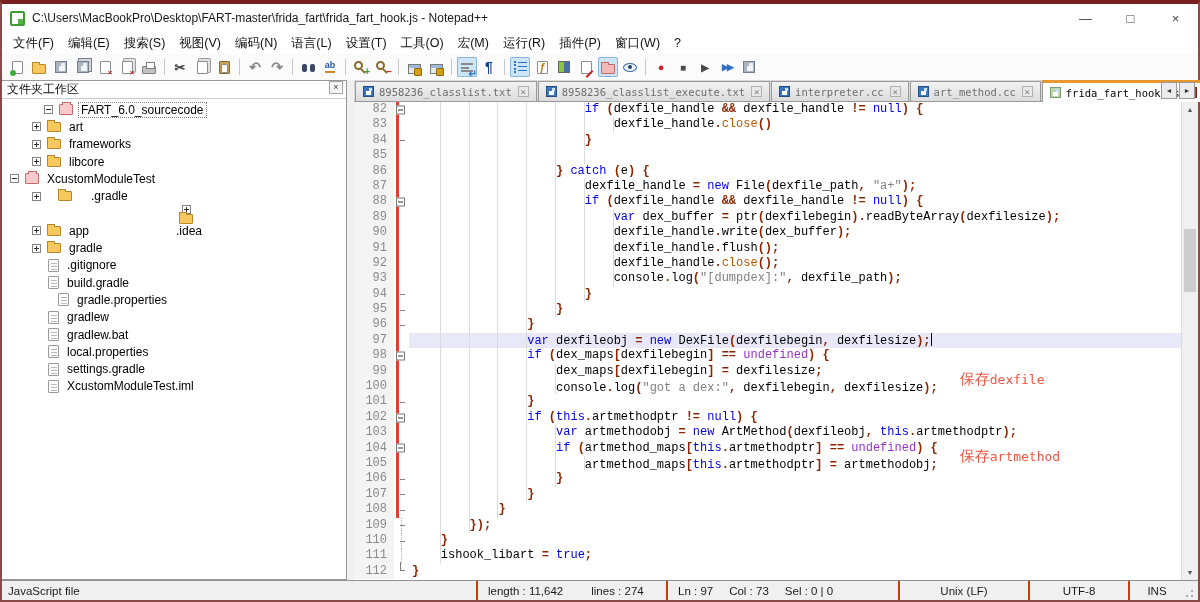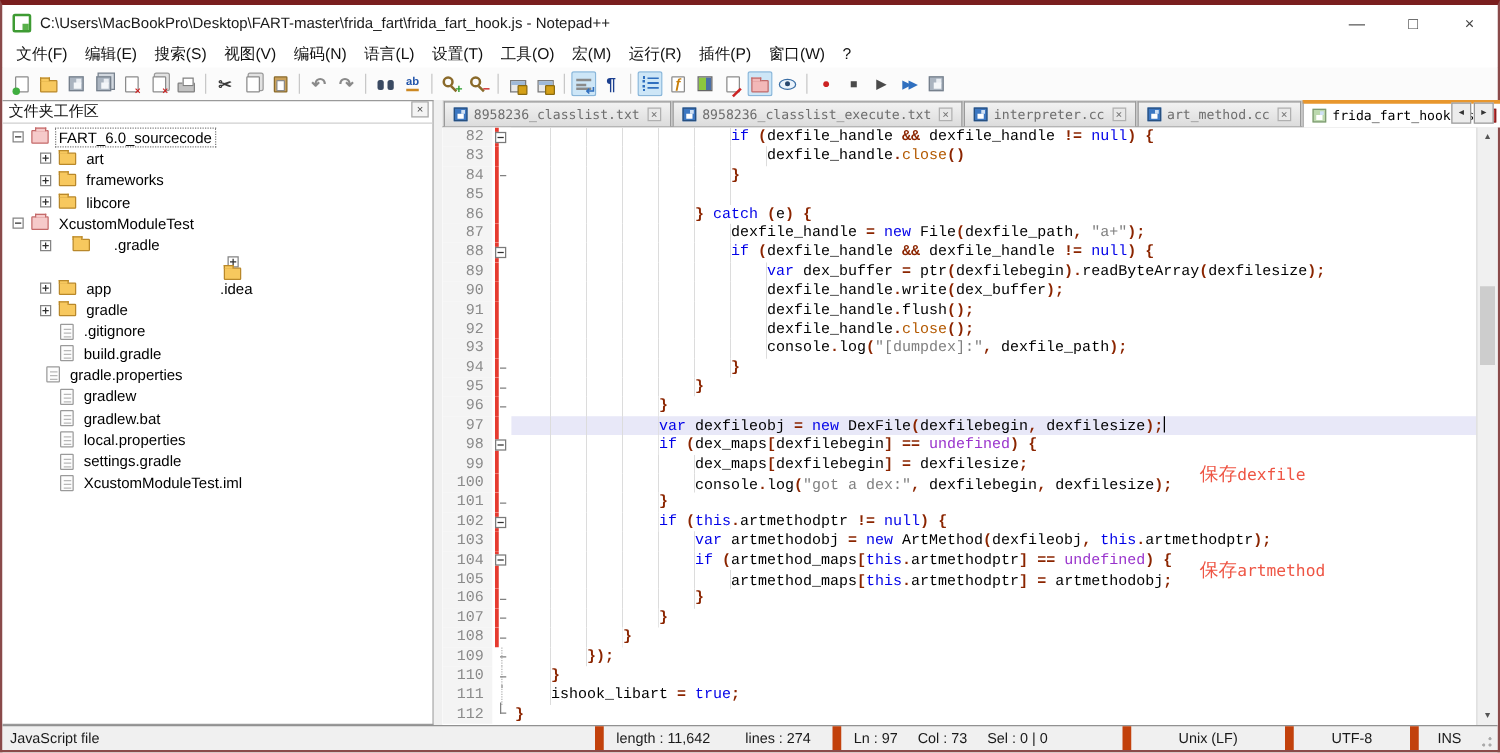--- a/index.html
+++ b/index.html
@@ -121,21 +121,21 @@
   .ann{color:var(--ann);position:relative;top:-7px}
   .ann .cjk{font-size:15px;font-family:"DejaVu Sans",sans-serif}
   .ann .lat{font-size:13px;font-family:"DejaVu Sans Mono",monospace}
   
   .vsb{width:17px;flex:0 0 auto;background:#f0f0f0;border-left:1px solid #dcdcdc;display:flex;flex-direction:column}
   .sbtn{height:15px;display:flex;align-items:center;justify-content:center;font-size:7px;color:#555;flex:0 0 auto}
   .strack{flex:1;position:relative}
   .sthumb{position:absolute;left:2px;right:2px;top:25%;height:14%;background:#cdcdcd}
   
   .status{height:20px;background:#f0f0f0;border-top:1px solid #919191;display:flex;align-items:center;font-size:11.5px;color:#1a1a1a;flex:0 0 auto}
-  .ssec{height:100%;display:flex;align-items:center;border-left:7px solid #c2410c;padding:0 10px;white-space:nowrap}
+  .ssec{height:100%;display:flex;align-items:center;border-left:2px solid #c2410c;padding:0 10px;white-space:nowrap}
   .ssec.first{border-left:none;flex:1;padding-left:6px}
   .ssec .gap{display:inline-block;width:28px}
   .ssec .gap2{display:inline-block;width:16px}
   .ssec.center{justify-content:center}
   .w-len{width:190px}.w-car{width:232px}.w-eol{width:130px}.w-enc{width:100px}.w-ins{width:56px}
   .grip{width:14px;height:100%;background:
     radial-gradient(circle at 3px 15px,#aaa 1px,transparent 1.5px),
     radial-gradient(circle at 8px 15px,#aaa 1px,transparent 1.5px),
     radial-gradient(circle at 8px 10px,#aaa 1px,transparent 1.5px)}
 </style>
@@ -289,21 +289,21 @@
       </span>
     </div>
 
   <div class="main">
     <div class="panel">
       <div class="phead">
         <span>文件夹工作区</span>
         <span class="pclose">×</span>
       </div>
       <div class="tree" id="tree">
-          <div class="trow focused" style="padding-left: 8px;">
+          <div class="trow focused" style="padding-left: 8px; margin-left: 34px;">
             <span class="ebx"></span>
             <span class="ricon"></span>
             <span class="lbl">FART_6.0_sourcecode</span>
           </div>
           <div class="trow" style="padding-left: 30px;">
             <span class="ebx plus"></span>
             <span class="ficon"></span>
             <span class="lbl">art</span>
           </div>
           <div class="trow" style="padding-left: 30px;">
@@ -342,21 +342,21 @@
             <span class="lbl">gradle</span>
           </div>
           <div class="trow" style="padding-left: 46px;">
             <span class="dicon"></span>
             <span class="lbl">.gitignore</span>
           </div>
           <div class="trow" style="padding-left: 46px;">
             <span class="dicon"></span>
             <span class="lbl">build.gradle</span>
           </div>
-          <div class="trow" style="padding-left: 35px;">
+          <div class="trow" style="padding-left: 56px;">
             <span class="dicon"></span>
             <span class="lbl">gradle.properties</span>
           </div>
           <div class="trow" style="padding-left: 46px;">
             <span class="dicon"></span>
             <span class="lbl">gradlew</span>
           </div>
           <div class="trow" style="padding-left: 46px;">
             <span class="dicon"></span>
             <span class="lbl">gradlew.bat</span>

